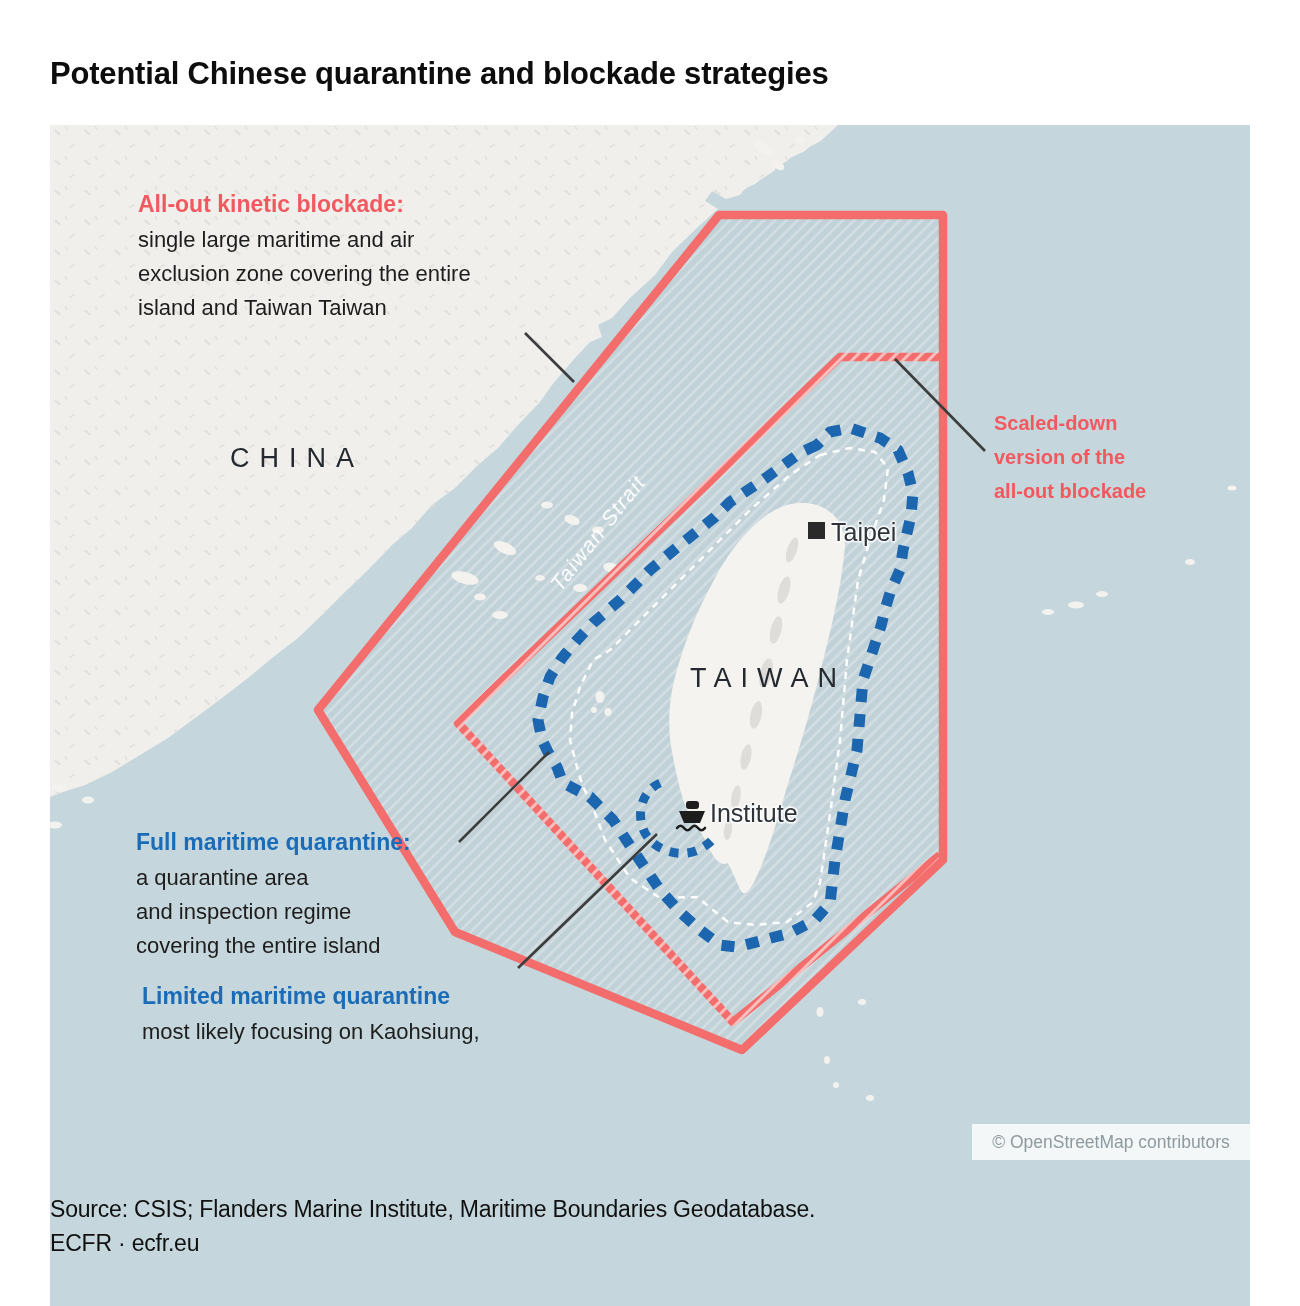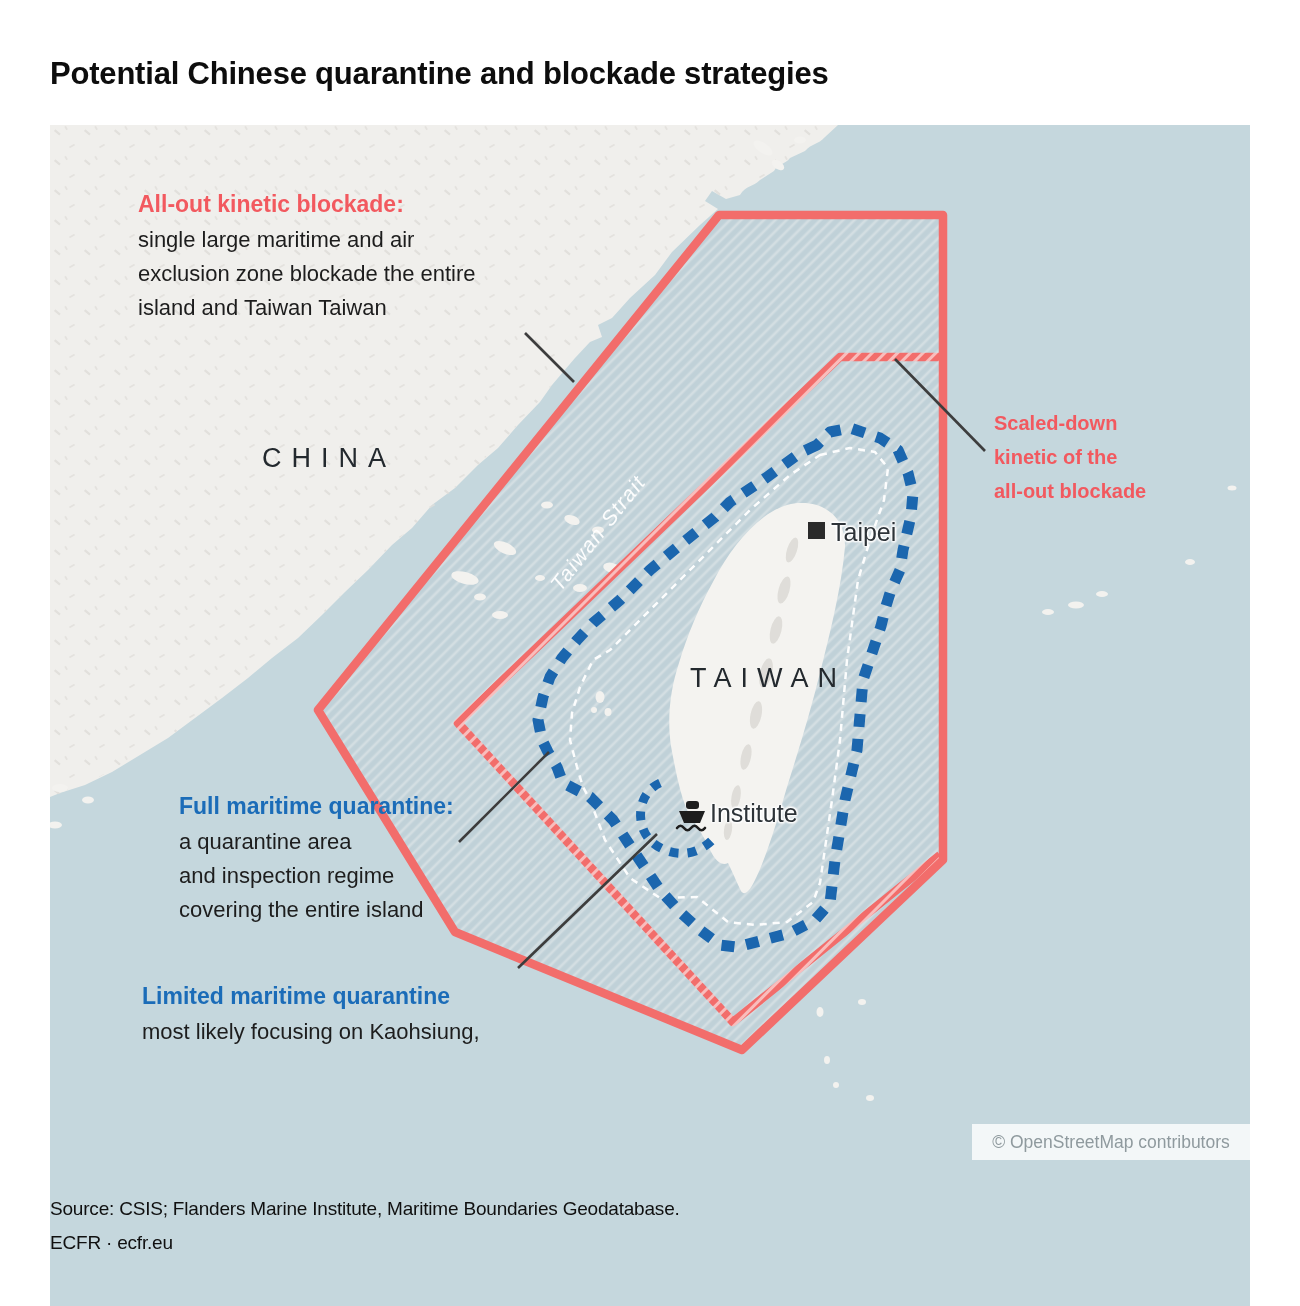--- a/index.html
+++ b/index.html
@@ -13,21 +13,21 @@
   .ann-head-blue{font-size:23px;font-weight:700;color:#1b6cb8;margin-bottom:5px;}
   .ann-body{font-size:22px;color:#1d1d1d;line-height:34px;}
   .region{font-size:27px;color:#23292e;letter-spacing:10px;}
   .city{font-size:25px;color:#2d3338;
         text-shadow:0 0 3px #fff,0 0 3px #fff,1px 1px 2px #fff,-1px -1px 2px #fff,1px -1px 2px #fff,-1px 1px 2px #fff;}
   .strait{font-size:21px;font-style:italic;color:rgba(255,255,255,.95);letter-spacing:1.5px;
           transform:rotate(-52deg);transform-origin:center;}
   .red-ann{font-size:20px;font-weight:700;color:#f2595f;line-height:34px;}
   .attribution{position:absolute;left:922px;top:999px;width:278px;height:36px;background:rgba(252,254,254,.82);
                color:#8f9a9e;font-size:17.5px;display:flex;align-items:center;justify-content:center;}
-  .footer{position:absolute;left:50px;top:1192px;font-size:19px;color:#101010;line-height:34px;letter-spacing:-0.2px;}
+  .footer{position:absolute;left:50px;top:1192px;font-size:23px;color:#101010;line-height:34px;letter-spacing:-0.2px;}
 </style>
 </head>
 <body>
 
 <div class="canvas">
 
   <div class="title">Potential Chinese quarantine and blockade strategies</div>
 
   <div class="map">
     <svg width="1200" height="1035" viewBox="0 0 1200 1035">
@@ -143,43 +143,43 @@
       <g fill="#1d1d1d">
         <rect x="636" y="676" width="13" height="8" rx="3"></rect>
         <path d="M629,686 L655,686 L650,698 L634,698 Z"></path>
         <path d="M627,703 q3.5,-4.5 7,0 q3.5,4.5 7,0 q3.5,-4.5 7,0 q3.5,4.5 7,0" fill="none" stroke="#1d1d1d" stroke-width="2.6" stroke-linecap="round"></path>
       </g>
     </svg>
 
     <div class="lbl" style="left:88px;top:66px;">
       <div class="ann-head-red">All-out kinetic blockade:</div>
       <div class="ann-body">single large maritime and air</div>
-      <div class="ann-body">exclusion zone blockade the entire</div>
+      <div class="ann-body">exclusion zone covering the entire</div>
       <div class="ann-body">island and Taiwan Taiwan</div>
     </div>
 
     <div class="lbl red-ann" style="left:944px;top:281px;">
       <div>Scaled-down</div>
-      <div>kinetic of the</div>
+      <div>version of the</div>
       <div>all-out blockade</div>
     </div>
 
-    <div class="lbl" style="left:86px;top:668px;margin-left:43px;">
+    <div class="lbl" style="left:86px;top:704px;">
       <div class="ann-head-blue">Full maritime quarantine:</div>
       <div class="ann-body">a quarantine area</div>
       <div class="ann-body">and inspection regime</div>
       <div class="ann-body">covering the entire island</div>
     </div>
 
     <div class="lbl" style="left:92px;top:858px;">
       <div class="ann-head-blue">Limited maritime quarantine</div>
       <div class="ann-body">most likely focusing on Kaohsiung,</div>
     </div>
 
-    <div class="lbl region" style="left:180px;top:318px;margin-left:32px;">CHINA</div>
+    <div class="lbl region" style="left:180px;top:318px;">CHINA</div>
     <div class="lbl region" style="left:640px;top:538px;letter-spacing:9px;">TAIWAN</div>
     <div class="lbl strait" style="left:478px;top:396px;">Taiwan Strait</div>
 
     <div class="lbl city" style="left:781px;top:393px;">Taipei</div>
     <div class="lbl city" style="left:660px;top:674px;">Institute</div>
 
     <div class="attribution">© OpenStreetMap contributors</div>
   </div>
 
   <div class="footer">

